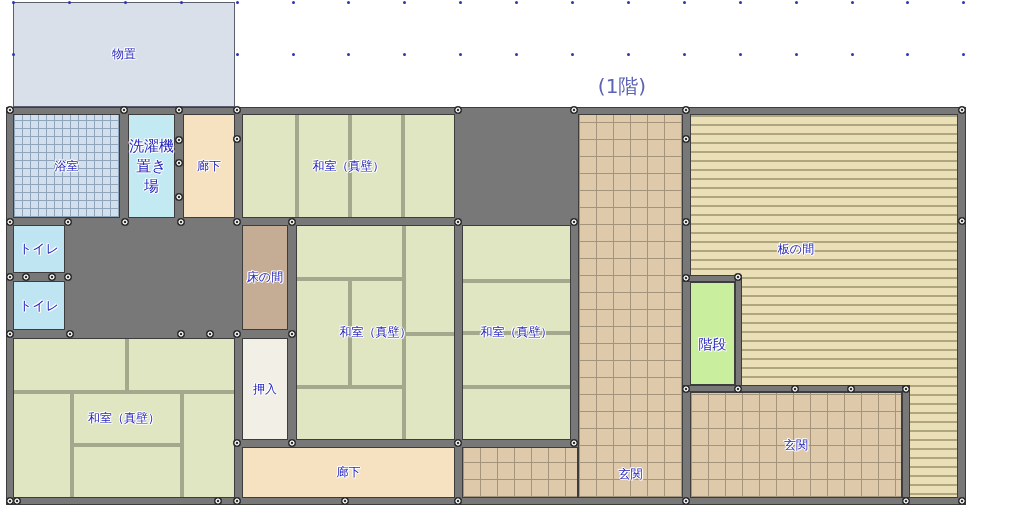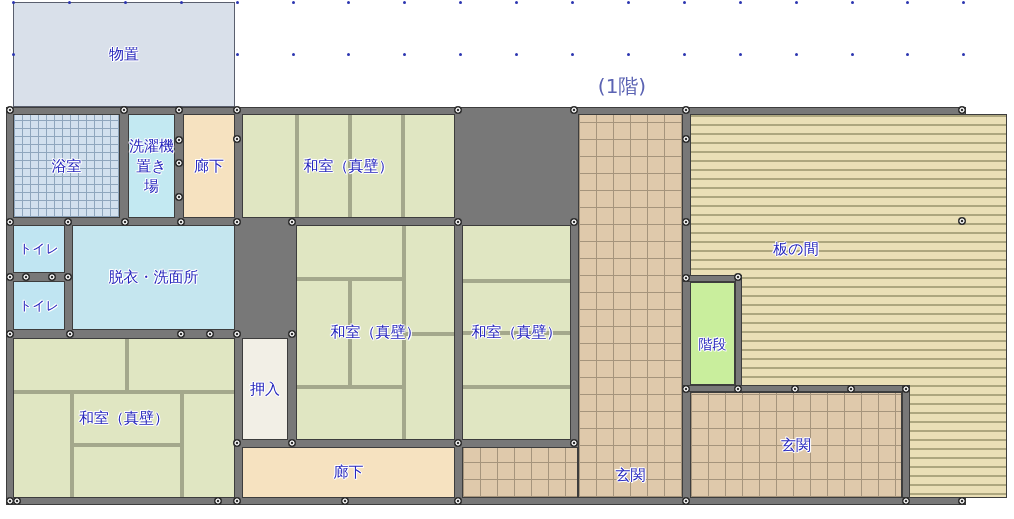--- a/index.html
+++ b/index.html
@@ -6,21 +6,21 @@
   #plan{
     position:relative;width:1014px;height:519px;background:#fff;overflow:hidden;
     font-family:"DejaVu Sans","Liberation Sans",sans-serif;
   }
   
   #base{position:absolute;left:6px;top:107px;width:960px;height:398px;
     background:#787878;border:1px solid #3d3d3d;box-sizing:border-box;}
   
   .room{position:absolute;box-sizing:border-box;border:1px solid #3d3d3d;
     display:flex;align-items:center;justify-content:center;}
-  .lbl{color:#2626bd;font-size:15px;white-space:nowrap;position:relative;z-index:10;
+  .lbl{color:#2626bd;font-size:12px;white-space:nowrap;position:relative;z-index:10;
     text-shadow:1px 0 0 #fff,-1px 0 0 #fff,0 1px 0 #fff,0 -1px 0 #fff,1px 1px 0 #fff,-1px -1px 0 #fff;}
   #r-storage{left:13px;top:2px;width:222px;height:105px;background:#d9e0ea;border:1px solid #5a5f6e;}
   #r-bath{left:13px;top:114px;width:107px;height:104px;background-color:#d2e0ee;
     background-image:repeating-linear-gradient(0deg,#8fa6bd 0,#8fa6bd 1px,transparent 1px,transparent 8px),
                      repeating-linear-gradient(90deg,#8fa6bd 0,#8fa6bd 1px,transparent 1px,transparent 8px);}
   #r-laundry{left:128px;top:114px;width:47px;height:104px;background:#c3e9f2;}
   #r-corridor-top{left:183px;top:114px;width:52px;height:104px;background:#f6e2c0;}
   #r-washitsu-top{left:242px;top:114px;width:213px;height:104px;background:#e0e6c2;}
   #r-kitchen{left:462px;top:114px;width:109px;height:104px;background:#f7f0a3;}
   #r-toilet-upper{left:13px;top:225px;width:52px;height:48px;background:#c0e5f2;}
@@ -31,21 +31,21 @@
   #r-washitsu-right{left:462px;top:225px;width:109px;height:215px;background:#e0e6c2;}
   #r-oshiire{left:242px;top:338px;width:46px;height:102px;background:#f2efe6;}
   #r-washitsu-bl{left:13px;top:338px;width:222px;height:160px;background:#e0e6c2;}
   #r-corridor-bottom{left:242px;top:447px;width:213px;height:51px;background:#f6e2c0;}
   .genkan-tile{background-color:#dfc9ab;
     background-image:repeating-linear-gradient(0deg,#a5947c 0,#a5947c 1px,transparent 1px,transparent 17px),
                      repeating-linear-gradient(90deg,#a5947c 0,#a5947c 1px,transparent 1px,transparent 17px);align-items:center;}
   #r-genkan-a{left:578px;top:114px;width:105px;height:384px;}
   #r-genkan-a .lbl{position:absolute;left:0;right:0;top:351px;text-align:center;}
   #r-genkan-b{left:462px;top:447px;width:116px;height:51px;}
-  #r-itanoma{left:690px;top:114px;width:317px;height:384px;background-color:#eadfb6;
+  #r-itanoma{left:690px;top:114px;width:268px;height:384px;background-color:#eadfb6;
     background-image:repeating-linear-gradient(180deg,#ada67e 0,#ada67e 2px,transparent 2px,transparent 9px);}
   #r-itanoma .lbl{position:absolute;left:105px;top:134px;transform:translate(-50%,-50%);}
   #r-stairs{left:690px;top:282px;width:45px;height:103px;background:#c9ee9d;}
   #r-stairs .lbl{font-size:14px;margin-top:22px;}
   #r-genkan-br{left:690px;top:392px;width:212px;height:106px;}
   #r-toilet-upper .lbl,#r-toilet-lower .lbl{font-size:13px;}
   #r-laundry .lbl{font-size:15px;line-height:1.35;text-align:center;white-space:pre-line;}
   
   .ww{position:absolute;background:#787878;border:1px solid #3d3d3d;box-sizing:border-box;}
   .tl{position:absolute;background:#a4a88c;}
@@ -78,22 +78,22 @@
   </div>
   <div class="room" id="r-washitsu-top">
     <span class="lbl">和室（真壁）</span>
   </div>
   <div class="room" id="r-toilet-upper">
     <span class="lbl">トイレ</span>
   </div>
   <div class="room" id="r-toilet-lower">
     <span class="lbl">トイレ</span>
   </div>
-  <div class="room" id="r-washroom">
-    <span class="lbl">脱衣・洗面所</span>
+  <div class="room" id="r-tokonoma">
+    <span class="lbl">床の間</span>
   </div>
   <div class="room" id="r-washitsu-middle">
     <span class="lbl">和室（真壁）</span>
   </div>
   <div class="room" id="r-washitsu-right">
     <span class="lbl">和室（真壁）</span>
   </div>
   <div class="room" id="r-oshiire">
     <span class="lbl">押入</span>
   </div>

